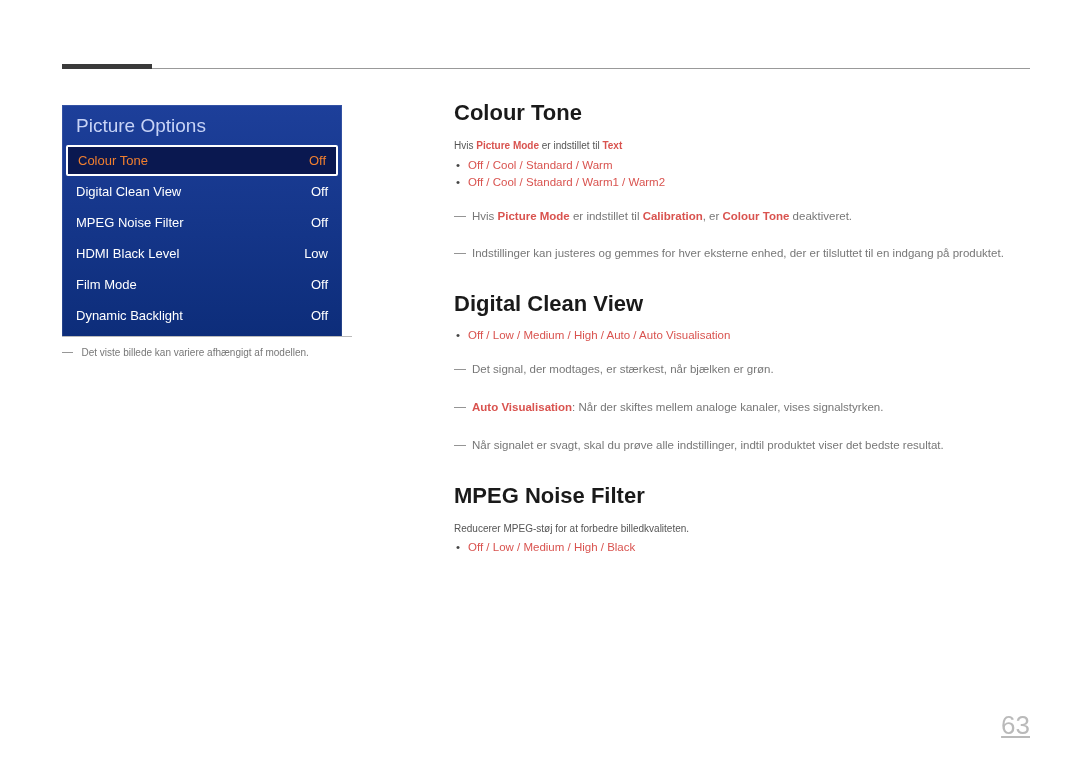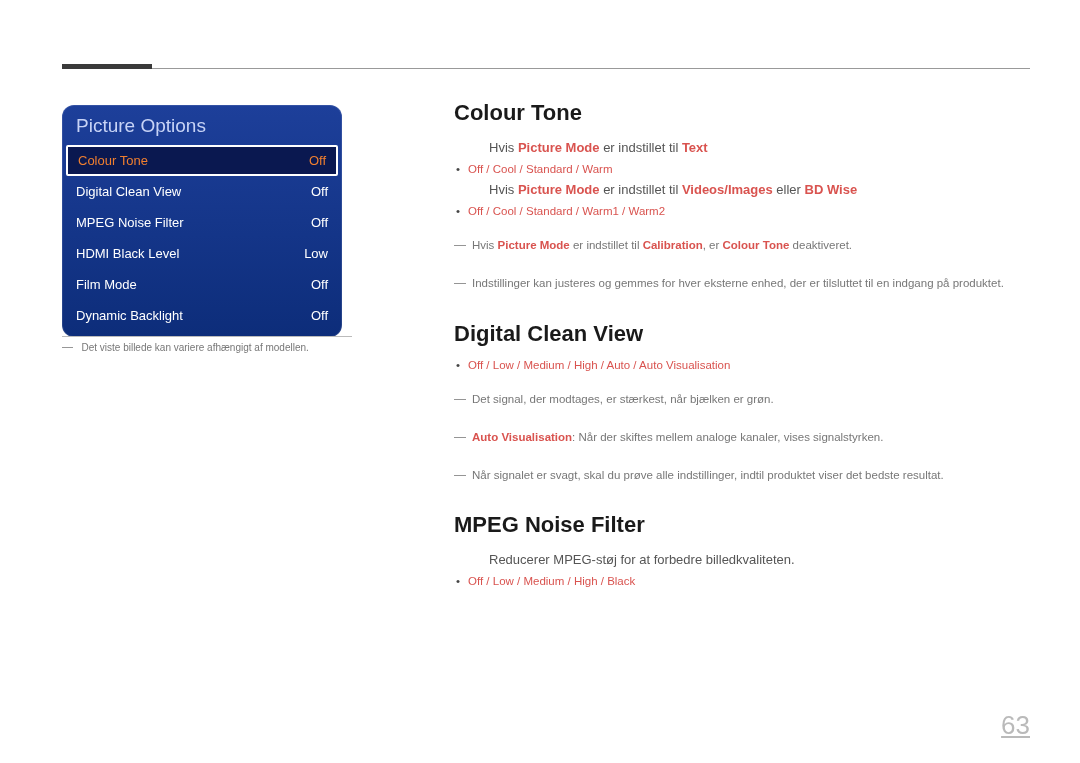--- a/index.html
+++ b/index.html
@@ -26,21 +26,21 @@
     width: 90px;
     height: 5px;
     background: #3a3a3a;
   }
   .menu-panel {
     position: absolute;
     top: 105px;
     left: 62px;
     width: 280px;
     background: linear-gradient(#1d3f9a, #0d2d7a);
-    border-radius: 12px;
+    border-radius: 0;
     padding-bottom: 6px;
     box-shadow: inset 0 0 0 1px rgba(255,255,255,.1);
   }
   .panel-title {
     color: #c7d3f6;
     font-size: 19px;
     font-weight: 400;
     padding: 10px 14px 8px;
   }
   .menu-row {
@@ -61,42 +61,42 @@
   .menu-row.selected .row-label,
   .menu-row.selected .row-value { color: #f07f2f; font-weight: 500; }
   .row-label { color: #fff; }
   .row-value { color: #fff; }
   .panel-footnote {
     position: absolute;
     top: 336px;
     left: 62px;
     width: 290px;
     border-top: 1px solid #bbb;
+    padding-top: 5px;
   }
   .panel-footnote .dash { color:#777; font-size:11px; position:relative; top:-1px; margin-right:4px;}
   .panel-footnote .fn-text { color: #777; font-size: 10px; }
   .content {
     position: absolute;
     top: 100px;
     left: 454px;
     width: 570px;
   }
   .section { margin-bottom: 28px; }
   .sec-heading {
     font-size: 22px;
     font-weight: 700;
     color: #1a1a1a;
     margin-bottom: 12px;
   }
   .body-line {
-    font-size: 13px;
+    font-size: 10px;
     color: #555;
     line-height: 1.55;
     margin-bottom: 4px;
-    margin-left: 35px;
   }
   .red { color: #d9534f; font-weight: 600; }
   .red-bold { color: #d9534f; font-weight: 400; }
   .bullet-line {
     font-size: 11.5px;
     color: #555;
     margin: 5px 0 5px 14px;
   }
   .bullet-line::before {
     content: "•";
@@ -172,23 +172,20 @@
 </div>
 
 <div class="content">
 
   <div class="section">
     <div class="sec-heading">Colour Tone</div>
     <div class="body-line">
       <span>Hvis </span><span class="red">Picture Mode</span><span> er indstillet til </span><span class="red">Text</span>
     </div>
     <div class="bullet-line"><span class="red-bold">Off / Cool / Standard / Warm</span></div>
-    <div class="body-line">
-      <span>Hvis </span><span class="red">Picture Mode</span><span> er indstillet til </span><span class="red">Videos/Images</span><span> eller </span><span class="red">BD Wise</span>
-    </div>
     <div class="bullet-line"><span class="red-bold">Off / Cool / Standard / Warm1 / Warm2</span></div>
     <div class="dash-line">
       <span>Hvis </span><span class="red">Picture Mode</span><span> er indstillet til </span><span class="red">Calibration</span><span>, er </span><span class="red">Colour Tone</span><span> deaktiveret.</span>
     </div>
     <div class="dash-line">Indstillinger kan justeres og gemmes for hver eksterne enhed, der er tilsluttet til en indgang på produktet.</div>
   </div>
 
   <div class="section">
     <div class="sec-heading">Digital Clean View</div>
     <div class="bullet-line"><span class="red-bold">Off / Low / Medium / High / Auto / Auto Visualisation</span></div>

